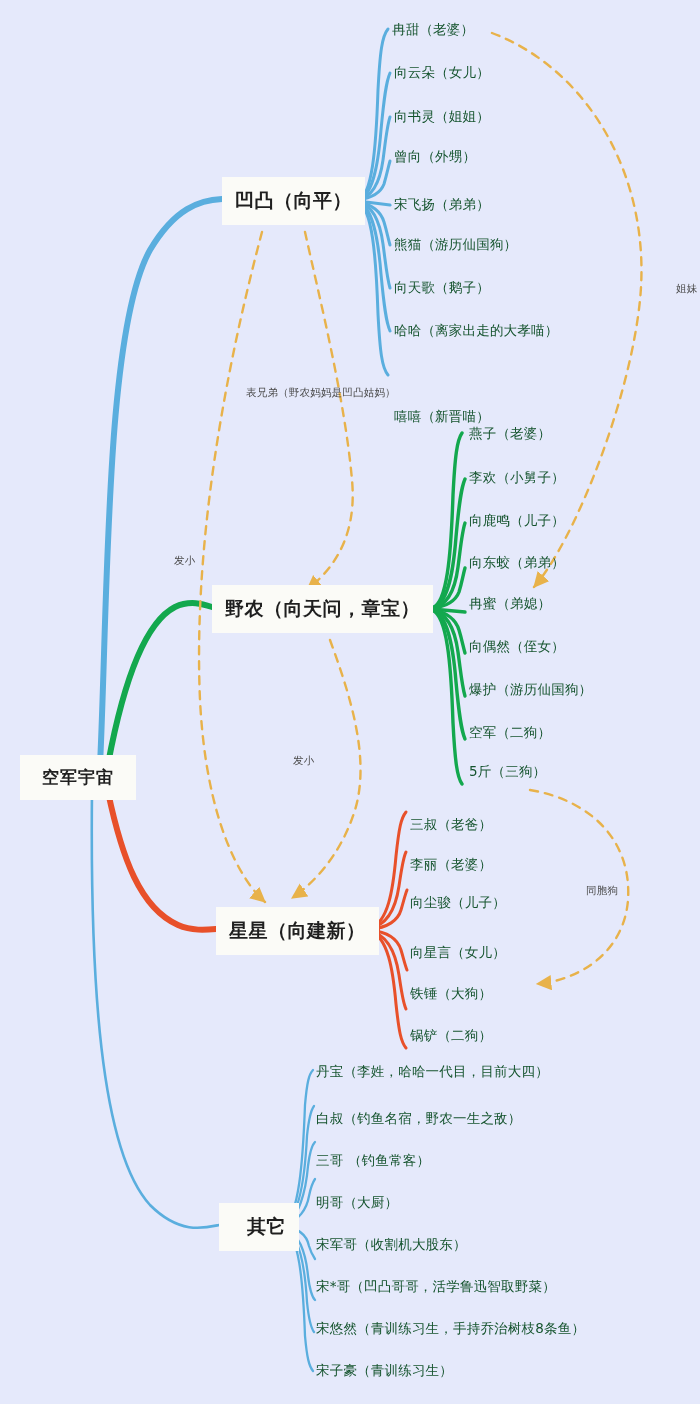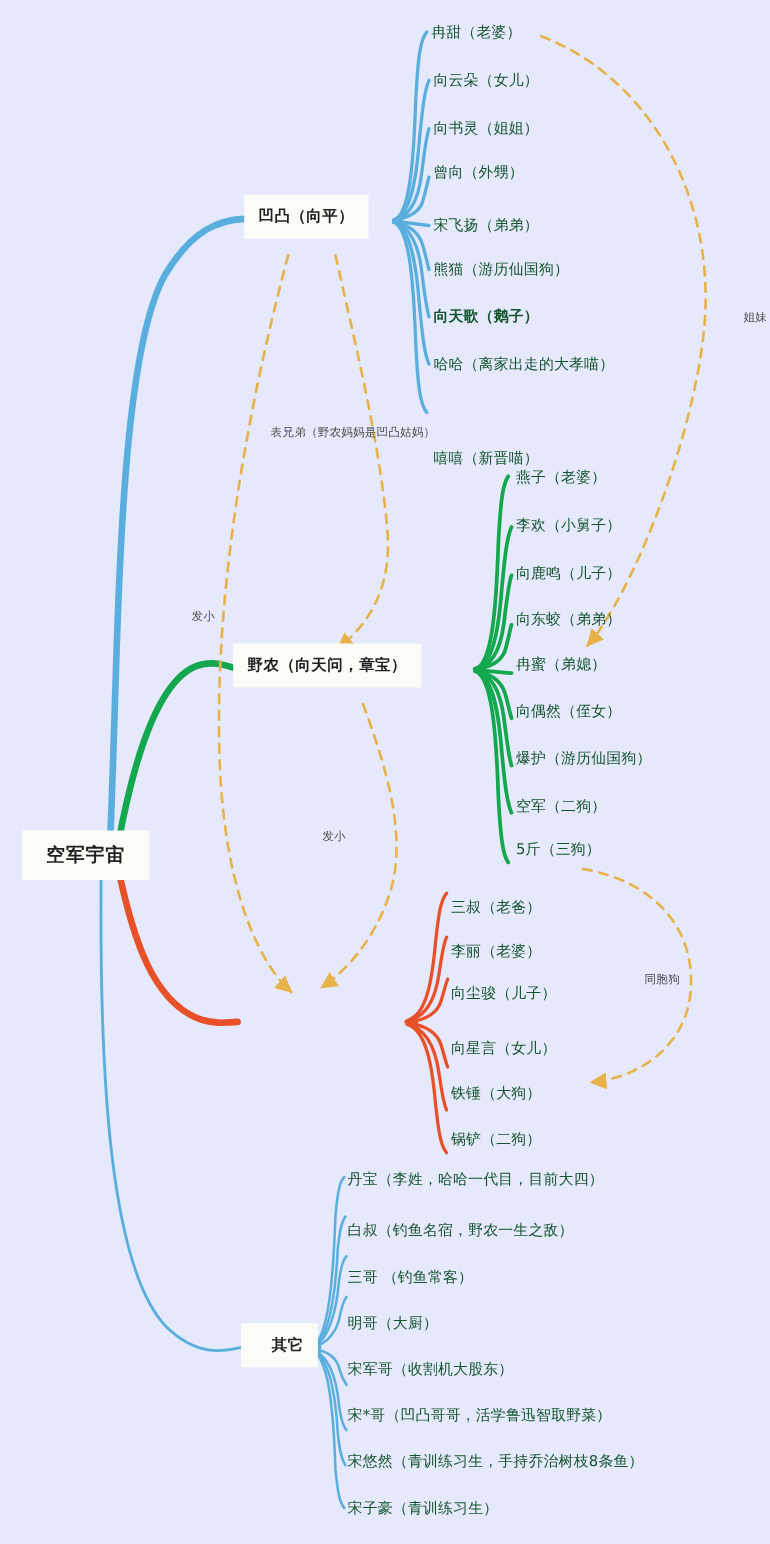--- a/index.html
+++ b/index.html
@@ -18,21 +18,21 @@
     color:#1f1f1f;
     white-space:nowrap;
     box-sizing:border-box;
     display:flex;align-items:center;justify-content:center;
   }
   .node.root{
     font-size:17px;font-weight:700;letter-spacing:1px;
     padding:11px 22px;
   }
   .node.branch{
-    font-size:14px;font-weight:700;letter-spacing:.5px;
+    font-size:19px;font-weight:700;letter-spacing:.5px;
     padding:11px 13px;
   }
   .leaf{
     position:absolute;
     font-size:13.5px;
     color:#14532d;
     white-space:nowrap;
     letter-spacing:.2px;
   }
   .reltag{
@@ -147,32 +147,35 @@
   </div>
 
   <div class="node branch" style="left:222px;top:177px;">
     <span>凹凸（向平）</span>
   </div>
 
   <div class="node branch" style="left:212px;top:585px;">
     <span>野农（向天问，章宝）</span>
   </div>
 
+  <div class="node branch" style="left:216px;top:907px;">
+    <span>星星（向建新）</span>
+  </div>
 
   <div class="node branch" style="left:219px;top:1203px;padding-left:28px;">
     <span>其它</span>
   </div>
 
   <div class="leaf" style="left:392px;top:21px;">冉甜（老婆）</div>
   <div class="leaf" style="left:394px;top:64px;">向云朵（女儿）</div>
   <div class="leaf" style="left:394px;top:108px;">向书灵（姐姐）</div>
   <div class="leaf" style="left:394px;top:148px;">曾向（外甥）</div>
   <div class="leaf" style="left:394px;top:196px;">宋飞扬（弟弟）</div>
   <div class="leaf" style="left:394px;top:236px;">熊猫（游历仙国狗）</div>
-  <div class="leaf" style="left:394px;top:279px;font-weight:bold;">向天歌（鹅子）</div>
+  <div class="leaf" style="left:394px;top:279px;">向天歌（鹅子）</div>
   <div class="leaf" style="left:394px;top:322px;">哈哈（离家出走的大孝喵）</div>
   <div class="leaf" style="left:394px;top:366px;margin-top:42px;">嘻嘻（新晋喵）</div>
 
   <div class="leaf" style="left:469px;top:425px;">燕子（老婆）</div>
   <div class="leaf" style="left:469px;top:469px;">李欢（小舅子）</div>
   <div class="leaf" style="left:469px;top:512px;">向鹿鸣（儿子）</div>
   <div class="leaf" style="left:469px;top:554px;">向东蛟（弟弟）</div>
   <div class="leaf" style="left:469px;top:595px;">冉蜜（弟媳）</div>
   <div class="leaf" style="left:469px;top:638px;">向偶然（侄女）</div>
   <div class="leaf" style="left:469px;top:681px;">爆护（游历仙国狗）</div>

